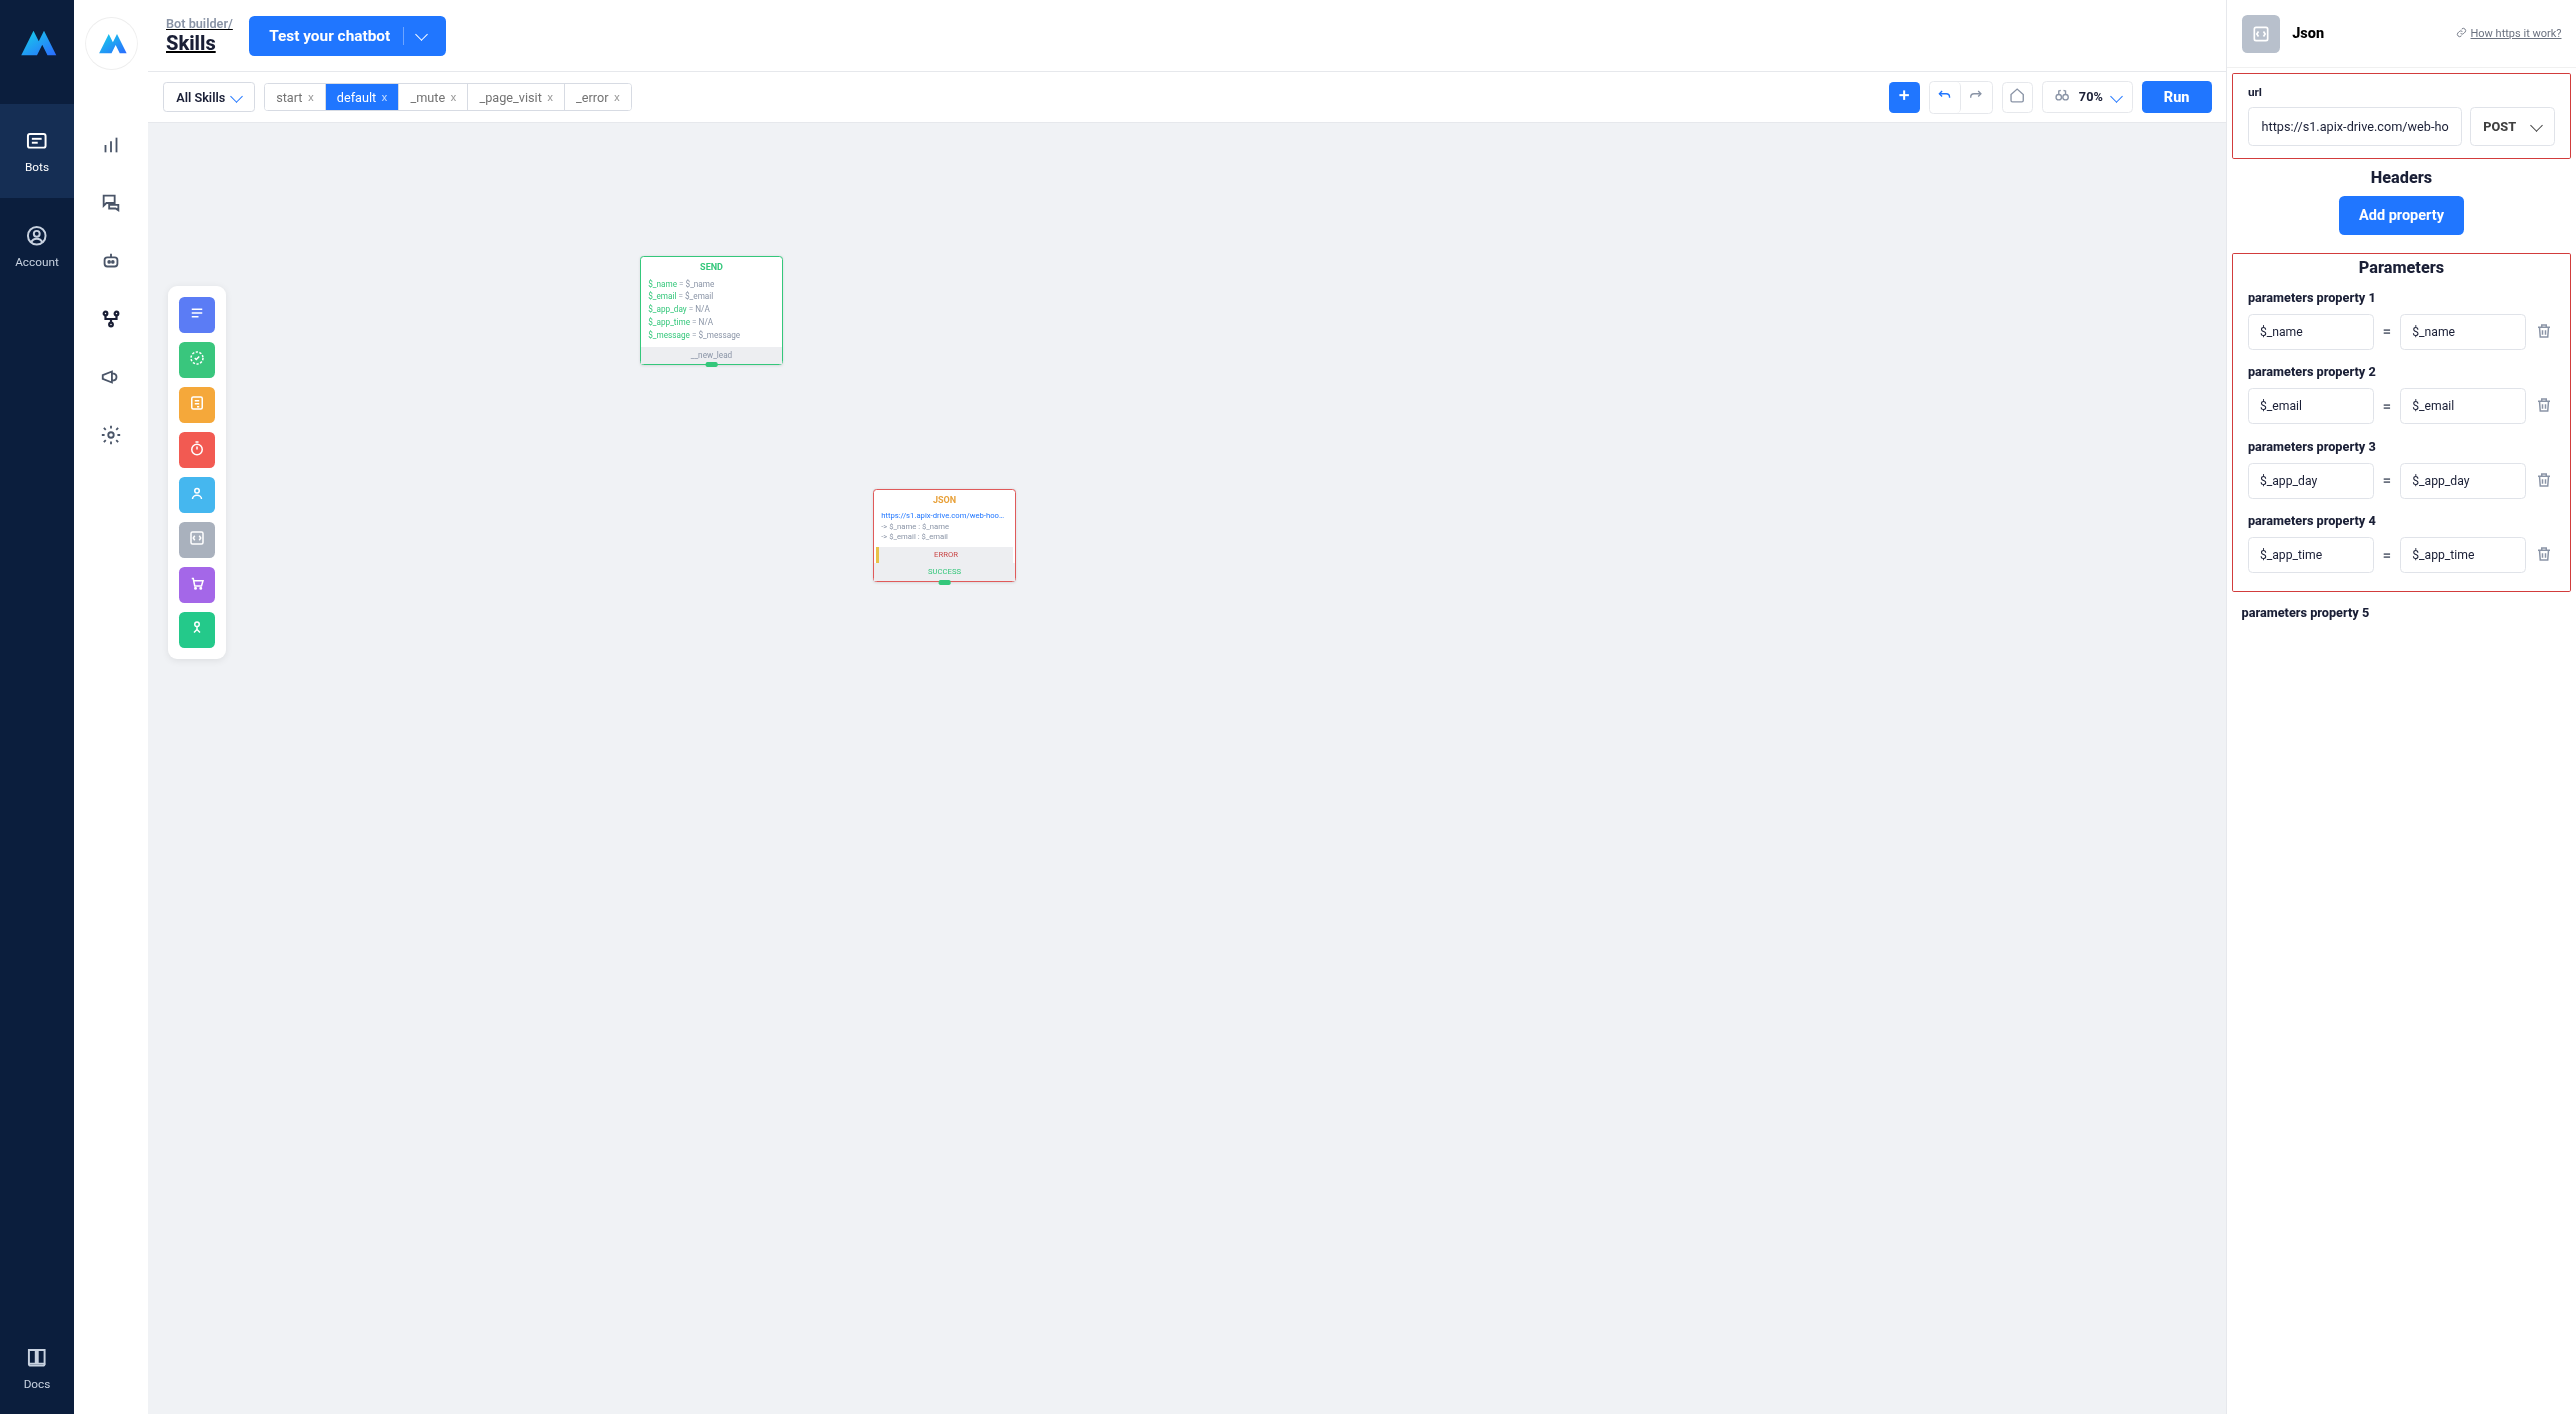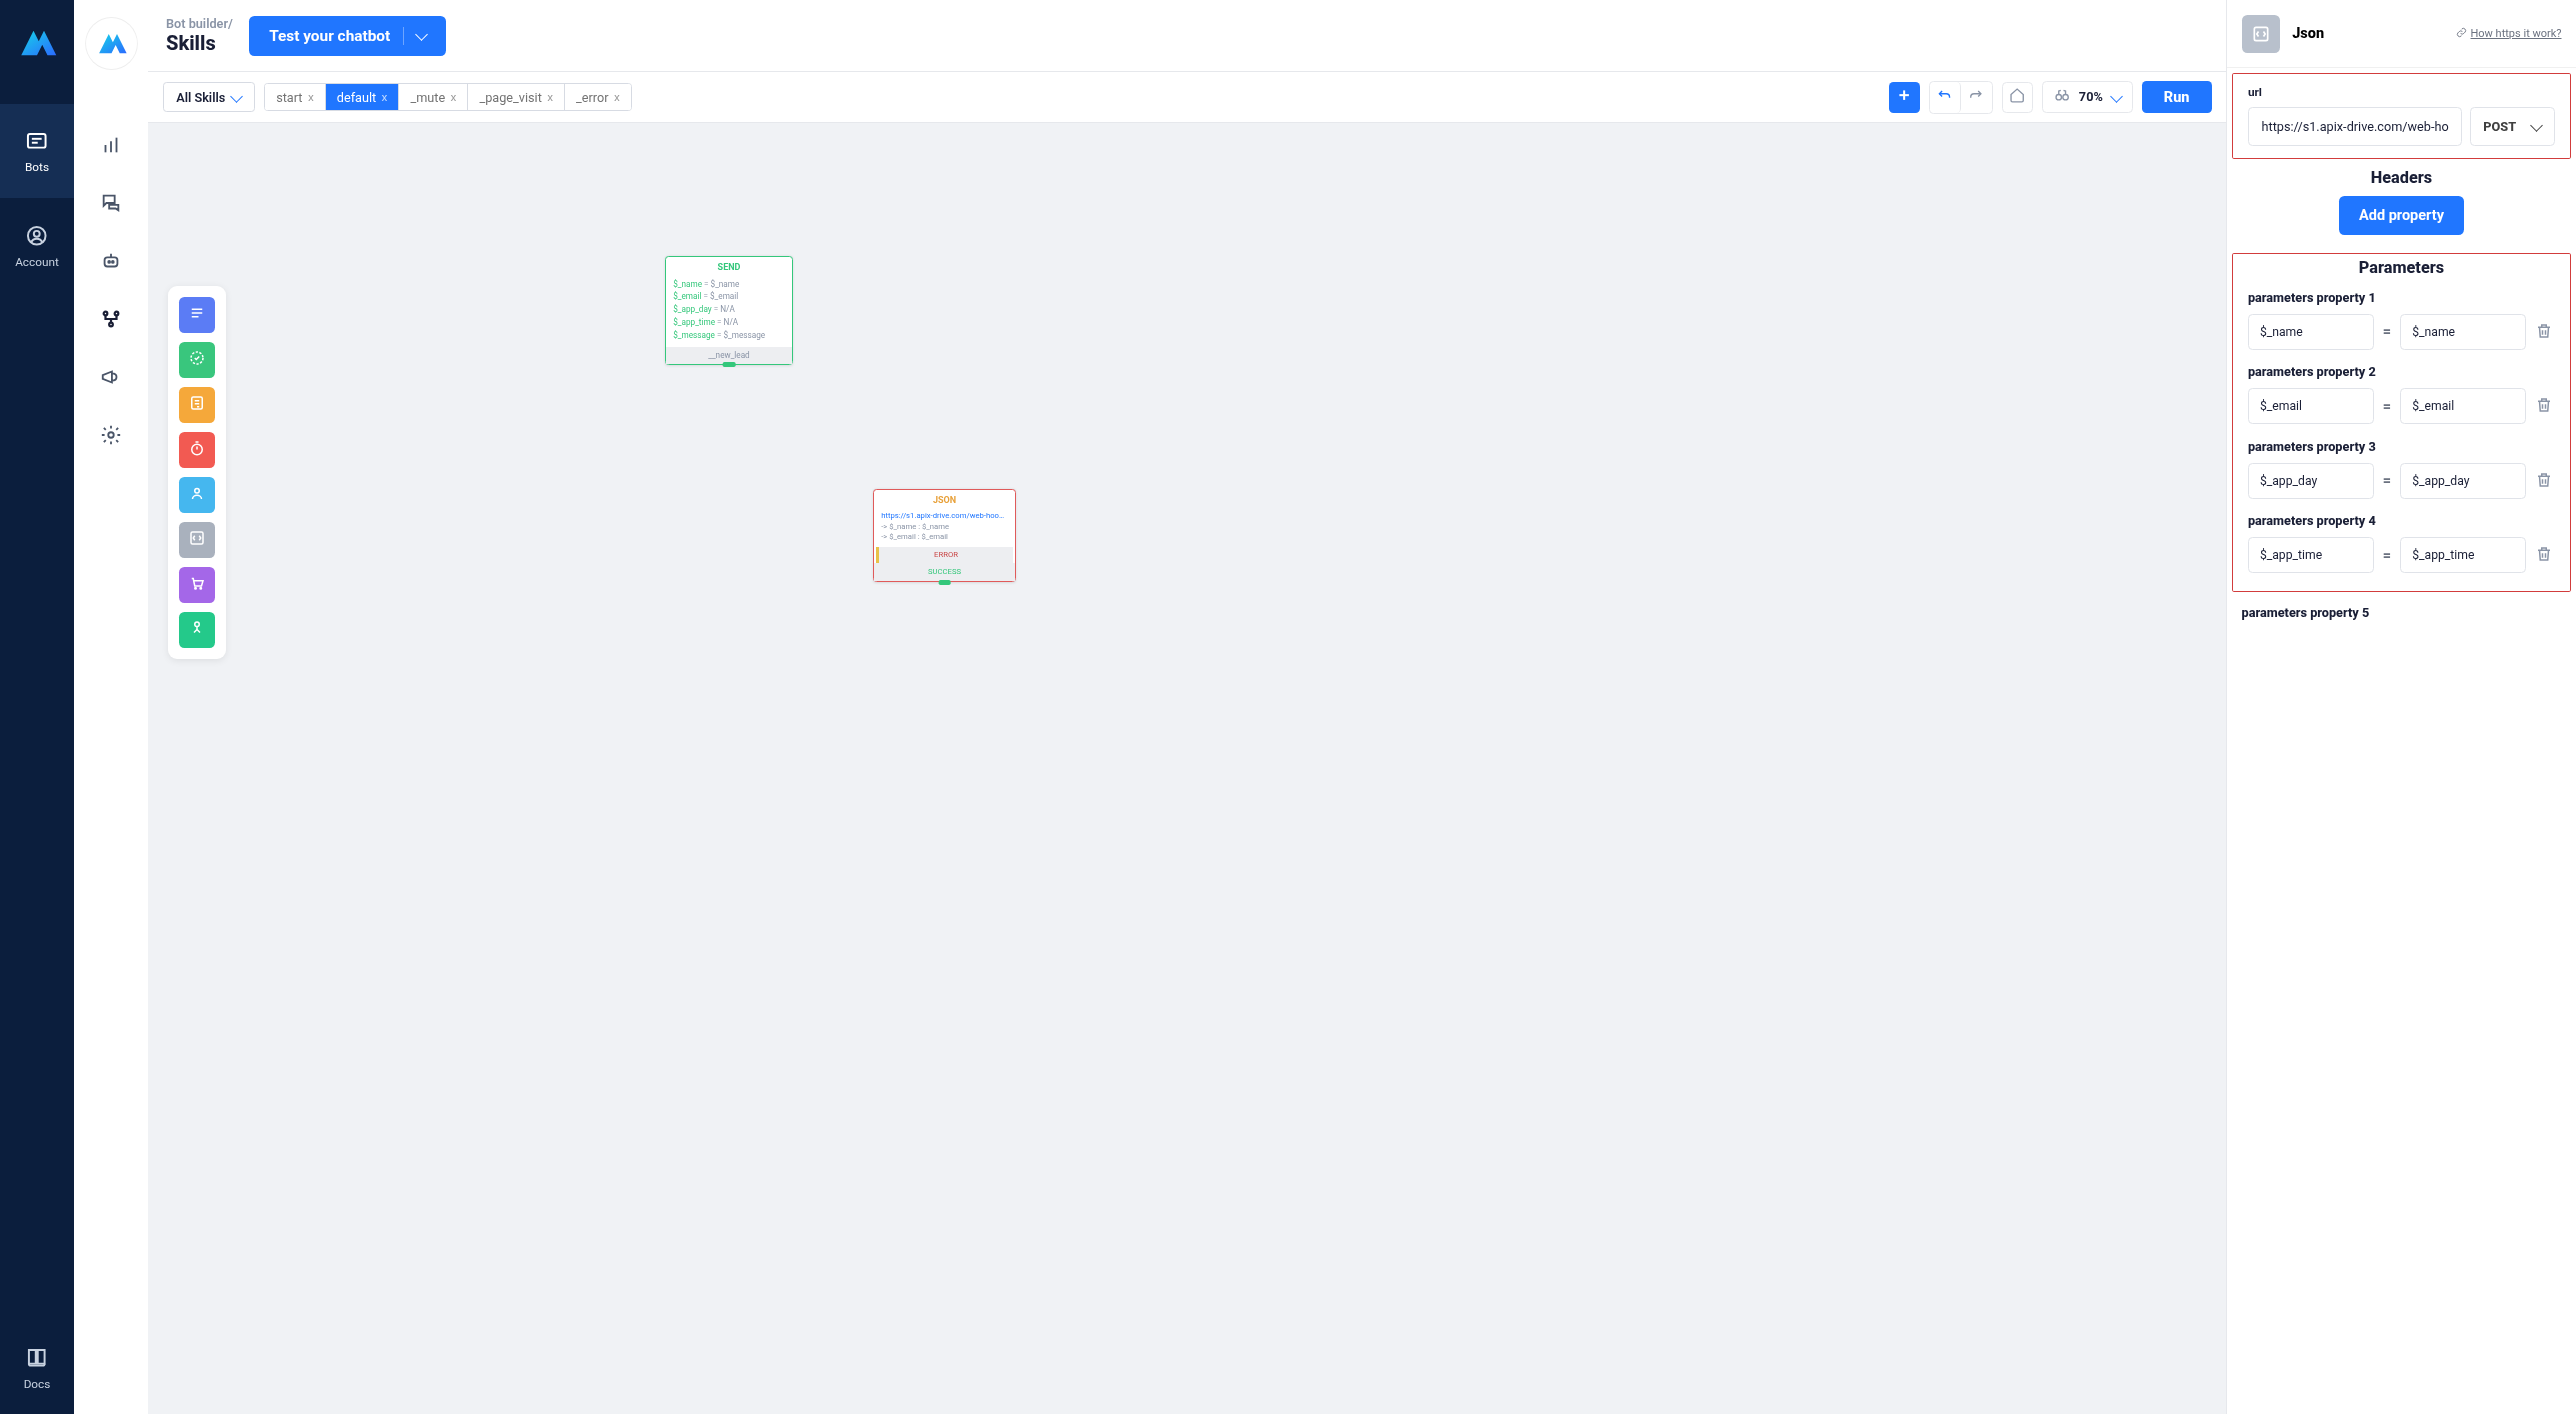--- a/index.html
+++ b/index.html
@@ -15,21 +15,21 @@
 .sidebar-main .spacer { flex: 1; }
 
 
 .sidebar-sec { width: 74px; background: #fff; display: flex; flex-direction: column; align-items: center; padding-top: 18px; }
 .sidebar-sec .logo-circle { width: 51px; height: 51px; border-radius: 50%; display: flex; align-items: center; justify-content: center; background: #fff; box-shadow: 0 0 0 0.9px #eee; margin-bottom: 49px; }
 .sidebar-sec .sec-item { width: 40px; height: 40px; margin: 9px 0; display: flex; align-items: center; justify-content: center; cursor: pointer; color: #4a5568; }
 
 
 .main { flex: 1; display: flex; flex-direction: column; position: relative; }
 .topbar { height: 72px; background: #fff; border-bottom: 0.9px solid #e6e8ec; display: flex; align-items: center; padding: 0 18px; gap: 16.3px; }
-.breadcrumb { display: flex; flex-direction: column; line-height: 1.2; }
+.breadcrumb { display: flex; flex-direction: column; line-height: 1.2; text-decoration: underline; }
 .breadcrumb .bc-top { font-size: 12.7px; color: #8a94a6; font-weight: 600; }
 .breadcrumb .bc-main { font-size: 20px; font-weight: 800; color: #1a1f36; }
 .btn-primary { background: #2076ff; color: #fff; border: none; border-radius: 5.4px; padding: 11px 20px; font-size: 15.4px; font-weight: 700; cursor: pointer; display: flex; align-items: center; gap: 7.2px; }
 .btn-primary .chev-split { border-left: 0.9px solid rgba(255,255,255,.35); padding-left: 12.7px; margin-left: 5.4px; }
 
 .subbar { height: 51px; background: #fff; border-bottom: 0.9px solid #e6e8ec; display: flex; align-items: center; padding: 0 14.5px; gap: 9px; }
 .pill { border: 0.9px solid #d7dbe3; border-radius: 3.6px; padding: 6.3px 12.7px; font-size: 12.7px; color: #1a1f36; background: #fff; display: flex; align-items: center; gap: 7.2px; cursor: pointer; font-weight: 600; }
 .tab-chip { border: 0.9px solid #d7dbe3; border-radius: 3.6px; padding: 5.4px 11px; font-size: 12.7px; background: #fff; color: #737373; display: flex; align-items: center; gap: 5.4px; cursor: pointer; }
 .tab-chip.active { background: #2076ff; color: #fff; border-color: #2076ff; }
 .tab-x { font-size: 11.8px; opacity: .7; }
@@ -41,21 +41,21 @@
 
 
 .canvas { flex: 1; position: relative; overflow: hidden; background: #f0f2f5; }
 
 
 .palette { position: absolute; left: 20px; top: 163px; background: #fff; border-radius: 9px; padding: 11px; display: flex; flex-direction: column; gap: 9px; box-shadow: 0 1.8px 7.2px rgba(0,0,0,.08); }
 .palette .p-item { width: 36px; height: 36px; border-radius: 5.4px; display: flex; align-items: center; justify-content: center; color: #fff; cursor: pointer; }
 
 
 .node { position: absolute; background: #fff; border-radius: 3.6px; font-size: 9px; box-shadow: 0 0.9px 2.7px rgba(0,0,0,.1); }
-.node-send { left: 517px; top: 133px; width: 128px; border: 0.9px solid #34c77b; }
+.node-send { left: 492px; top: 133px; width: 143px; border: 0.9px solid #34c77b; }
 .node-send .n-title { text-align: center; color: #34c77b; font-weight: 700; padding: 5.4px 0 3.6px; font-size: 9px; }
 .node-send .n-body { padding: 1.8px 7.2px 5.4px; font-size: 8.2px; line-height: 1.55; color: #8a94a6; }
 .node-send .n-body .k { color: #34c77b; }
 .node-send .n-foot { background: #edeef1; text-align: center; padding: 3.6px 0; font-size: 8.2px; color: #8a94a6; position: relative; }
 .node-send .n-foot::after { content:''; position:absolute; bottom:-3.6px; left:50%; transform:translateX(-50%); width:12.7px; height:5.4px; background:#34c77b; border-radius:1.8px; }
 
 .node-json { left: 725px; top: 366px; width: 143px; border: 0.9px solid #e05a5a; }
 .node-json .n-title { text-align: center; color: #e8a13a; font-weight: 700; padding: 5.4px 0 1.8px; font-size: 9px; }
 .node-json .n-url { color: #2076ff; font-size: 7.7px; padding: 3.6px 7.2px 1.8px; white-space: nowrap; overflow: hidden; text-overflow: ellipsis; }
 .node-json .n-arrows { padding: 0 7.2px 3.6px; font-size: 7.7px; color: #8a94a6; line-height: 1.4; }

